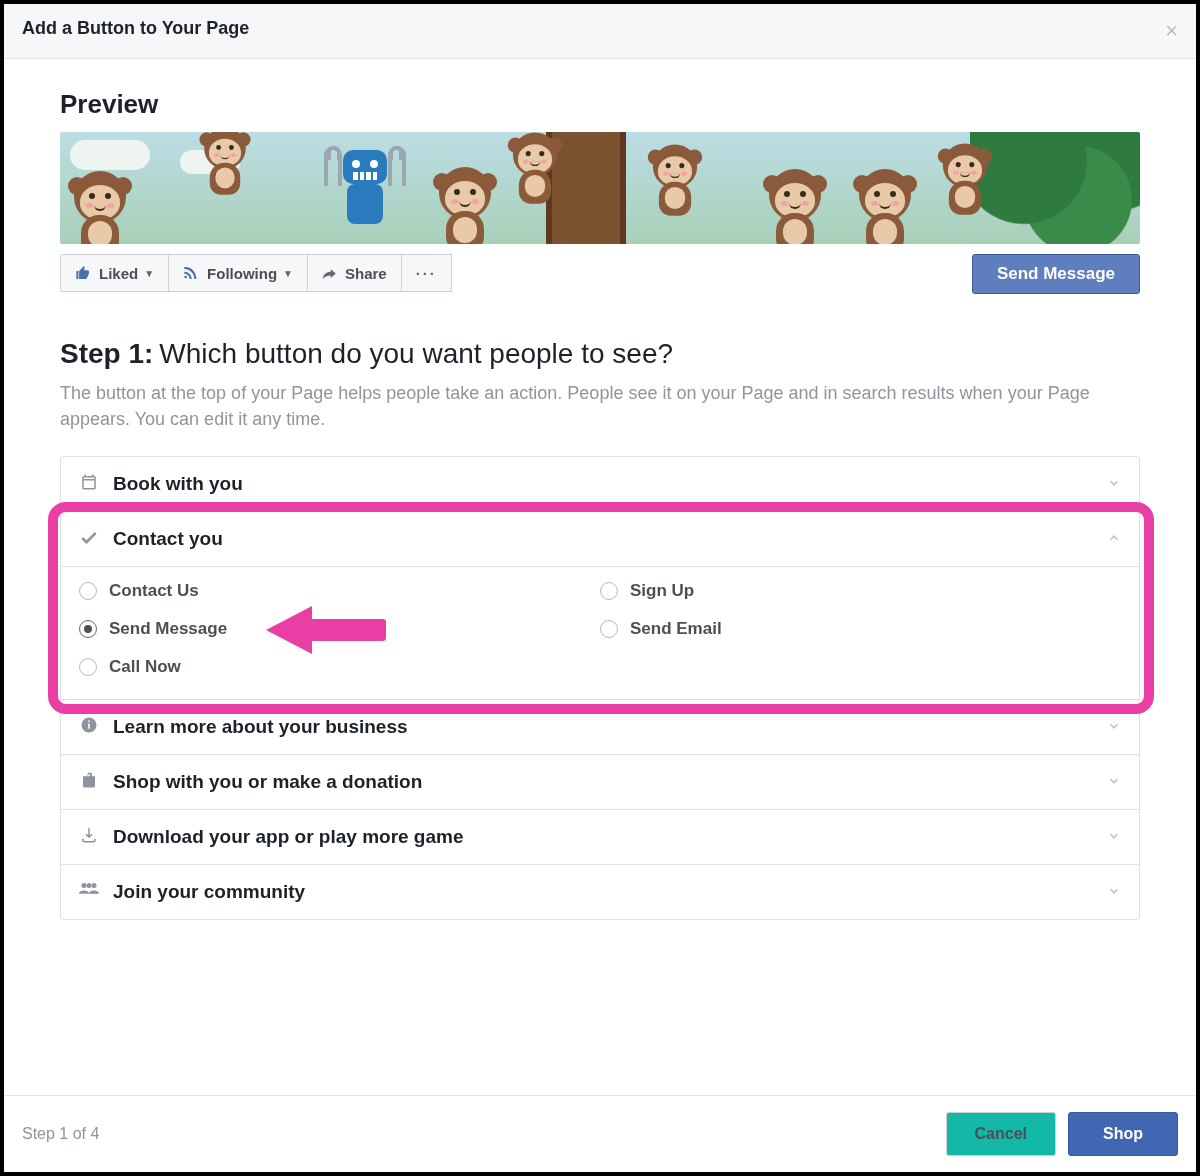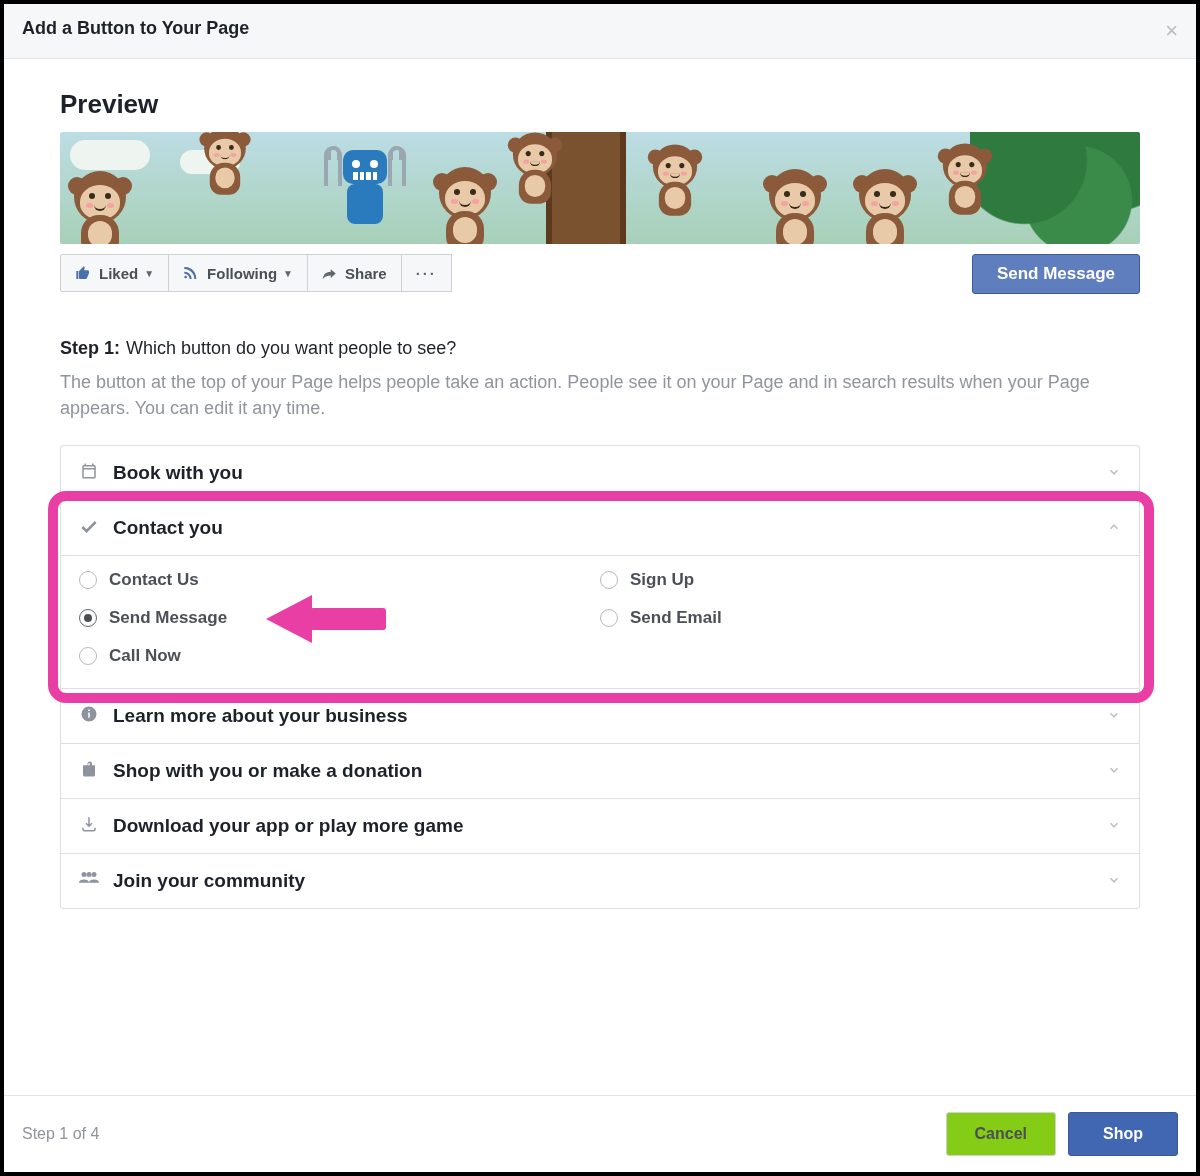--- a/index.html
+++ b/index.html
@@ -126,21 +126,21 @@
   .caret { margin-left:6px; font-size:10px; color:#606770;}
   .dots{letter-spacing:2px;color:#606770;font-weight:700;}
   .cta-btn{
     background:#5f7ebe;
     color:#fff; font-weight:700; font-size:17px;
     border:1px solid #3b5998;
     height:40px; padding:0 24px; border-radius:3px; cursor:pointer;
   }
 
   .step-block { margin-top: 44px; }
-  .step-title { font-size:18px; color:#1d2129; margin-bottom:10px;}
+  .step-title { font-size:28px; color:#1d2129; margin-bottom:10px;}
   .step-title strong{ font-weight:700; margin-right:6px;}
   .step-desc { font-size:18px; color:#90949c; line-height:1.45; margin-bottom:24px;}
 
   .category-list { border:1px solid #dddfe2; border-radius:3px; position:relative;}
   .cat-row {
     display:flex; align-items:center; justify-content:space-between;
     padding: 16px 18px;
     border-top:1px solid #dddfe2;
     cursor:pointer;
   }
@@ -196,21 +196,21 @@
   }
 
   .modal-footer{
     border-top:1px solid #e5e5e5;
     padding: 16px 18px;
     display:flex; align-items:center; justify-content:space-between;
   }
   .step-indicator{color:#90949c;font-size:16px;}
   .footer-btns{display:flex;gap:12px;}
   .btn-cancel{
-    background:#84cc16;border:1px solid #ced0d4;color:#4b4f56;
+    background:#14b8a6;border:1px solid #ced0d4;color:#4b4f56;
     font-weight:700;font-size:16px;height:44px;padding:0 28px;border-radius:3px;cursor:pointer;
   }
   .btn-next{
     background:#4267b2;border:1px solid #3b5998;color:#fff;
     font-weight:700;font-size:16px;height:44px;padding:0 34px;border-radius:3px;cursor:pointer;
   }
 </style>
 </head>
 <body>
 

